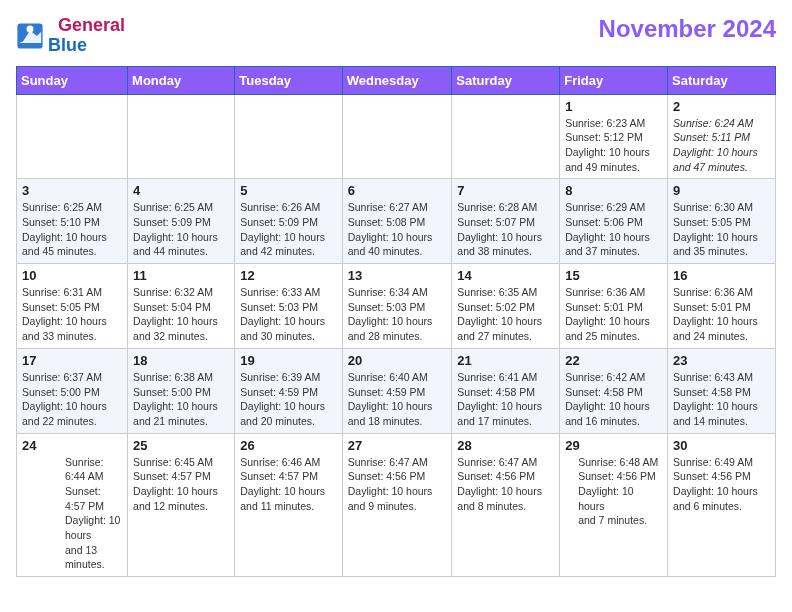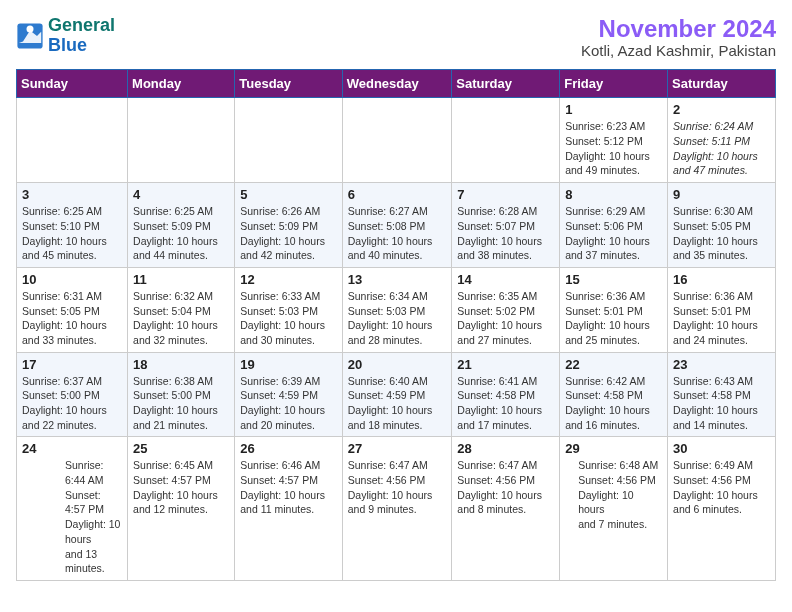--- a/index.html
+++ b/index.html
@@ -18,21 +18,21 @@
     }
     .logo-area {
       display: flex;
       align-items: center;
     }
     .logo-text {
       font-size: 18px;
       font-weight: bold;
       line-height: 1.1;
     }
-    .logo-text .general { color: #0f766e; }
+    .logo-text .general { color: #be185d; margin-left: 10px; }
     .logo-text .blue { color: #1a6abf; }
     .logo-icon {
       width: 28px;
       height: 28px;
       margin-right: 4px;
     }
     .title-area {
       text-align: right;
     }
     .month-title {
@@ -44,21 +44,21 @@
     .location-title {
       font-size: 15px;
       color: #444;
     }
     .calendar-table {
       width: 100%;
       border-collapse: collapse;
       border: 1px solid #ccc;
     }
     .calendar-table th {
-      background-color: #701a75;
+      background-color: #8b5cf6;
       color: #fff;
       font-size: 13px;
       font-weight: bold;
       padding: 6px 4px;
       text-align: left;
       border: 1px solid #2565b0;
     }
     .calendar-table td {
       border: 1px solid #ccc;
       vertical-align: top;
@@ -100,21 +100,20 @@
     </svg>
     <div>
       <div class="logo-text">
         <span class="general">General</span><br>
         <span class="blue">Blue</span>
       </div>
     </div>
   </div>
   <div class="title-area">
     <div class="month-title">November 2024</div>
-    <div class="location-title">Kotli, Azad Kashmir, Pakistan</div>
   </div>
 </div>
 
 <table class="calendar-table">
   <thead>
     <tr>
     <th>Sunday</th>
         <th>Monday</th>
         <th>Tuesday</th>
         <th>Wednesday</th>

